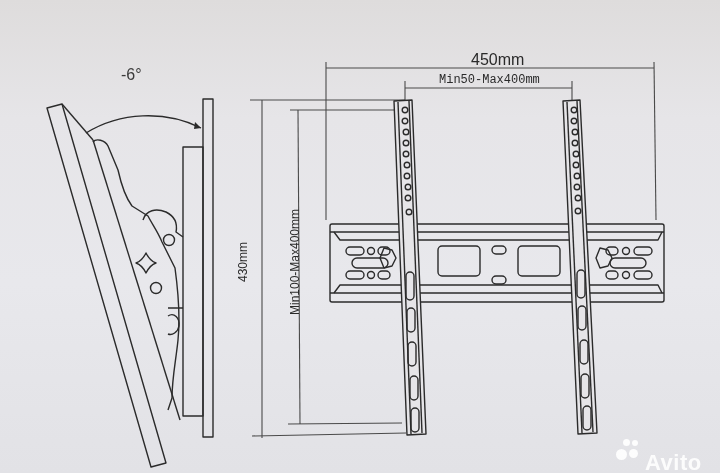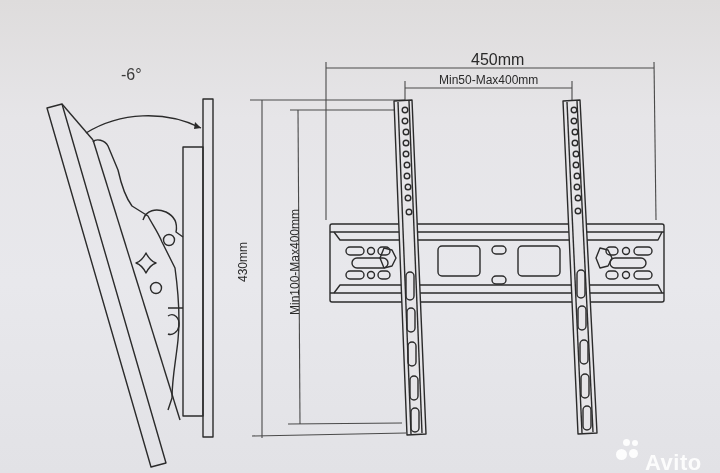--- a/index.html
+++ b/index.html
@@ -13,21 +13,21 @@
       position: absolute; left: 0; top: 0; width: 720px; height: 473px;
       background: linear-gradient(180deg, #dedcdc 0%, #e6e5e8 25%, #e8e8ec 60%, #e2e2e6 100%);
     }
     svg.diagram { position: absolute; left: 0; top: 0; }
     .label {
       position: absolute; color: #2a2a2a; font-size: 13px; white-space: nowrap;
       font-family: "Liberation Sans", sans-serif;
     }
     .tilt-label { left: 121px; top: 66px; font-size: 16px; color: #3a3a3a; }
     .width-label { left: 471px; top: 51px; font-size: 16px; }
-    .vesa-w-label { left: 439px; top: 73px; font-size: 12px; }
+    .vesa-w-label { left: 439px; top: 73px; font-size: 12px; font-family: Liberation Mono, monospace; }
     .height-label {
       left: 243px; top: 262px; font-size: 12px;
       transform: translate(-50%, -50%) rotate(-90deg); transform-origin: center;
     }
     .vesa-h-label {
       left: 295px; top: 262px; font-size: 12px;
       transform: translate(-50%, -50%) rotate(-90deg); transform-origin: center;
     }
     .watermark {
       position: absolute; left: 614px; top: 434px; height: 30px;

